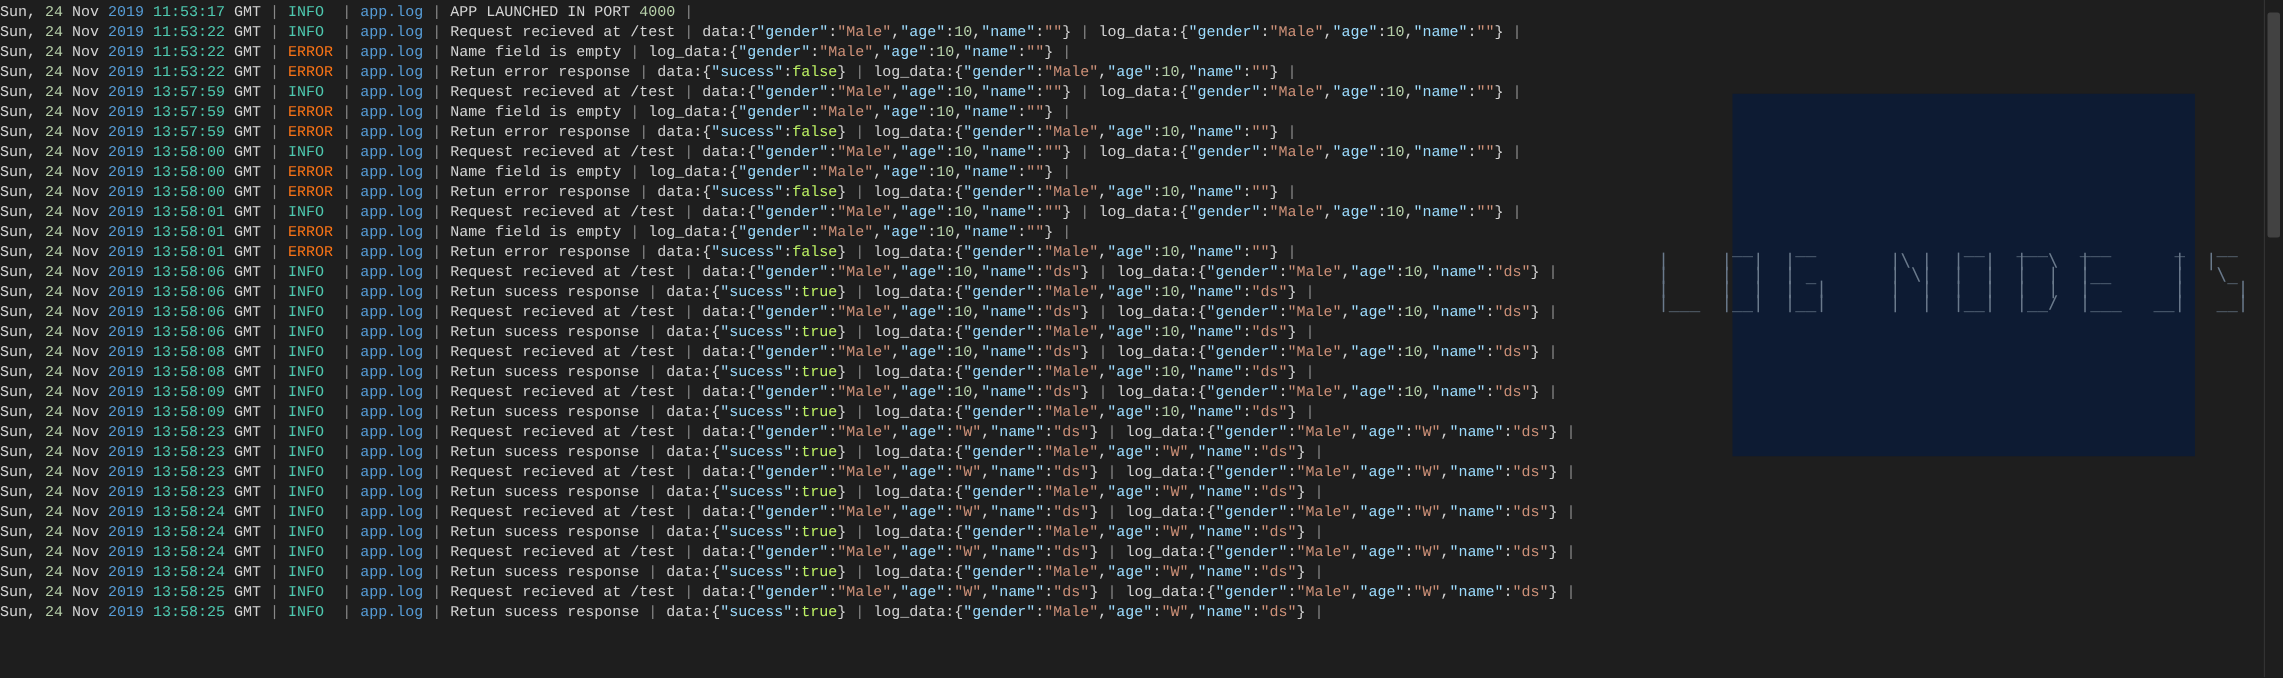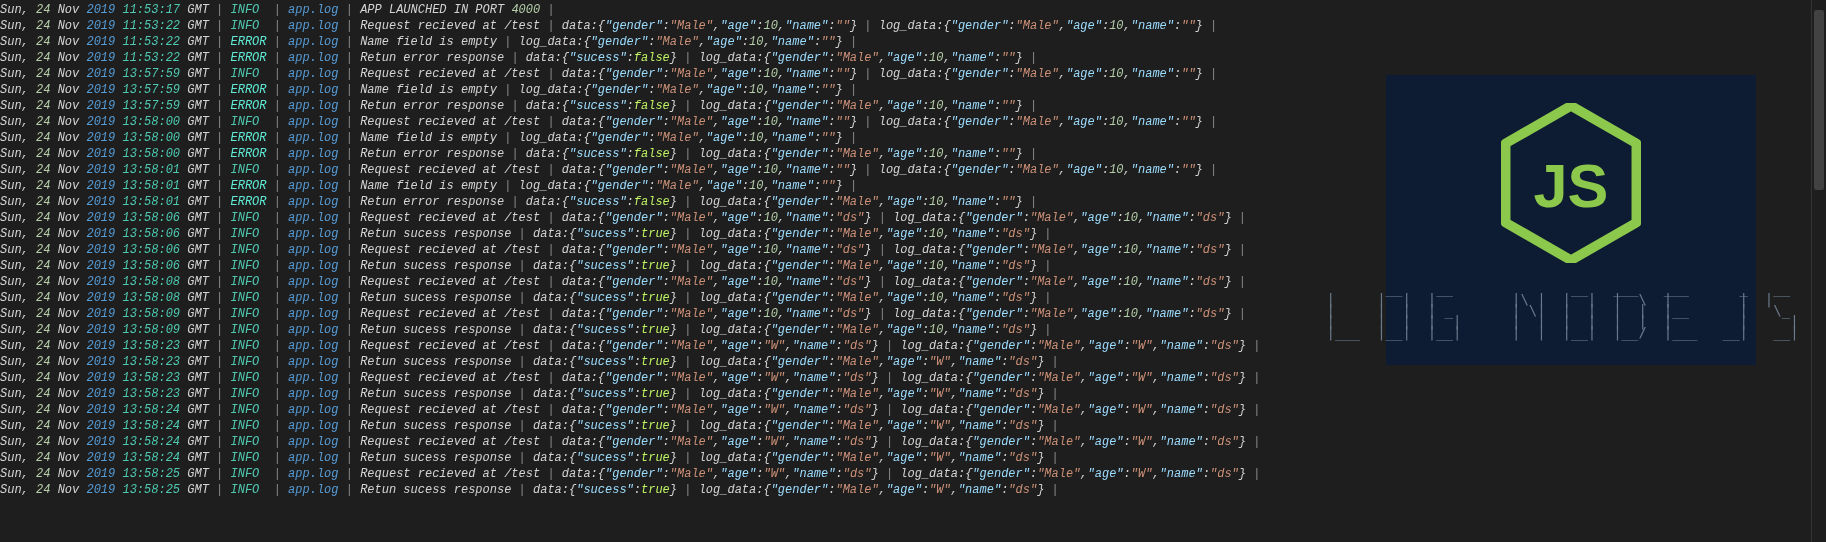--- a/index.html
+++ b/index.html
@@ -17,30 +17,29 @@
     background:#1e1e1e;border-left:1px solid #333;
   }
   .scrollbar-thumb{
     position:absolute;left:2px;right:2px;top:10px;height:180px;
     background:#424242;border-radius:2px;
   }
   .log-area{
     position:absolute;left:0;top:0;right:16px;bottom:0;
     padding:2px 12px 0 0;
     white-space:pre;
-    font-style:italic;
   }
   .row{display:block;height:16px}
   .dim{color:#d4d4d4}
   .day{color:#b5cea8}
   .yr{color:#569cd6}
   .time{color:#4ec9b0}
   .pipe{color:#888}
   .info{color:#4ec9b0}
-  .error{color:#5eead4}
+  .error{color:#f97316}
   .file{color:#569cd6}
   .txt{color:#d4d4d4}
   .key{color:#9cdcfe}
   .str{color:#ce9178}
   .num{color:#b5cea8}
   .kw{color:#bef264}
   .badge{
     position:absolute;
     top:75px; right:70px;
     width:370px;height:290px;
@@ -55,26 +54,20 @@
     color:#6a7a8c;white-space:pre;text-align:center;
     letter-spacing:0px;
   }
 </style>
 </head>
 <body>
 
 <div class="log-area" id="log-area"><span class="row"><span class="dim">Sun, </span><span class="day">24</span> <span class="dim">Nov </span><span class="yr">2019</span> <span class="time">11:53:17</span> <span class="dim">GMT</span> <span class="pipe">|</span> <span class="info">INFO</span>  <span class="pipe">|</span> <span class="file">app.log</span> <span class="pipe">|</span> <span class="txt">APP LAUNCHED IN PORT </span><span class="num">4000</span> <span class="pipe">|</span> </span><span class="row"><span class="dim">Sun, </span><span class="day">24</span> <span class="dim">Nov </span><span class="yr">2019</span> <span class="time">11:53:22</span> <span class="dim">GMT</span> <span class="pipe">|</span> <span class="info">INFO</span>  <span class="pipe">|</span> <span class="file">app.log</span> <span class="pipe">|</span> <span class="txt">Request recieved at /test</span> <span class="pipe">|</span> <span class="txt">data:</span><span class="txt">{</span><span class="key">"gender"</span><span class="txt">:</span><span class="str">"Male"</span><span class="txt">,</span><span class="key">"age"</span><span class="txt">:</span><span class="num">10</span><span class="txt">,</span><span class="key">"name"</span><span class="txt">:</span><span class="str">""</span><span class="txt">}</span> <span class="pipe">|</span> <span class="txt">log_data:</span><span class="txt">{</span><span class="key">"gender"</span><span class="txt">:</span><span class="str">"Male"</span><span class="txt">,</span><span class="key">"age"</span><span class="txt">:</span><span class="num">10</span><span class="txt">,</span><span class="key">"name"</span><span class="txt">:</span><span class="str">""</span><span class="txt">}</span> <span class="pipe">|</span> </span><span class="row"><span class="dim">Sun, </span><span class="day">24</span> <span class="dim">Nov </span><span class="yr">2019</span> <span class="time">11:53:22</span> <span class="dim">GMT</span> <span class="pipe">|</span> <span class="error">ERROR</span> <span class="pipe">|</span> <span class="file">app.log</span> <span class="pipe">|</span> <span class="txt">Name field is empty</span> <span class="pipe">|</span> <span class="txt">log_data:</span><span class="txt">{</span><span class="key">"gender"</span><span class="txt">:</span><span class="str">"Male"</span><span class="txt">,</span><span class="key">"age"</span><span class="txt">:</span><span class="num">10</span><span class="txt">,</span><span class="key">"name"</span><span class="txt">:</span><span class="str">""</span><span class="txt">}</span> <span class="pipe">|</span> </span><span class="row"><span class="dim">Sun, </span><span class="day">24</span> <span class="dim">Nov </span><span class="yr">2019</span> <span class="time">11:53:22</span> <span class="dim">GMT</span> <span class="pipe">|</span> <span class="error">ERROR</span> <span class="pipe">|</span> <span class="file">app.log</span> <span class="pipe">|</span> <span class="txt">Retun error response</span> <span class="pipe">|</span> <span class="txt">data:</span><span class="txt">{</span><span class="key">"sucess"</span><span class="txt">:</span><span class="kw">false</span><span class="txt">}</span> <span class="pipe">|</span> <span class="txt">log_data:</span><span class="txt">{</span><span class="key">"gender"</span><span class="txt">:</span><span class="str">"Male"</span><span class="txt">,</span><span class="key">"age"</span><span class="txt">:</span><span class="num">10</span><span class="txt">,</span><span class="key">"name"</span><span class="txt">:</span><span class="str">""</span><span class="txt">}</span> <span class="pipe">|</span> </span><span class="row"><span class="dim">Sun, </span><span class="day">24</span> <span class="dim">Nov </span><span class="yr">2019</span> <span class="time">13:57:59</span> <span class="dim">GMT</span> <span class="pipe">|</span> <span class="info">INFO</span>  <span class="pipe">|</span> <span class="file">app.log</span> <span class="pipe">|</span> <span class="txt">Request recieved at /test</span> <span class="pipe">|</span> <span class="txt">data:</span><span class="txt">{</span><span class="key">"gender"</span><span class="txt">:</span><span class="str">"Male"</span><span class="txt">,</span><span class="key">"age"</span><span class="txt">:</span><span class="num">10</span><span class="txt">,</span><span class="key">"name"</span><span class="txt">:</span><span class="str">""</span><span class="txt">}</span> <span class="pipe">|</span> <span class="txt">log_data:</span><span class="txt">{</span><span class="key">"gender"</span><span class="txt">:</span><span class="str">"Male"</span><span class="txt">,</span><span class="key">"age"</span><span class="txt">:</span><span class="num">10</span><span class="txt">,</span><span class="key">"name"</span><span class="txt">:</span><span class="str">""</span><span class="txt">}</span> <span class="pipe">|</span> </span><span class="row"><span class="dim">Sun, </span><span class="day">24</span> <span class="dim">Nov </span><span class="yr">2019</span> <span class="time">13:57:59</span> <span class="dim">GMT</span> <span class="pipe">|</span> <span class="error">ERROR</span> <span class="pipe">|</span> <span class="file">app.log</span> <span class="pipe">|</span> <span class="txt">Name field is empty</span> <span class="pipe">|</span> <span class="txt">log_data:</span><span class="txt">{</span><span class="key">"gender"</span><span class="txt">:</span><span class="str">"Male"</span><span class="txt">,</span><span class="key">"age"</span><span class="txt">:</span><span class="num">10</span><span class="txt">,</span><span class="key">"name"</span><span class="txt">:</span><span class="str">""</span><span class="txt">}</span> <span class="pipe">|</span> </span><span class="row"><span class="dim">Sun, </span><span class="day">24</span> <span class="dim">Nov </span><span class="yr">2019</span> <span class="time">13:57:59</span> <span class="dim">GMT</span> <span class="pipe">|</span> <span class="error">ERROR</span> <span class="pipe">|</span> <span class="file">app.log</span> <span class="pipe">|</span> <span class="txt">Retun error response</span> <span class="pipe">|</span> <span class="txt">data:</span><span class="txt">{</span><span class="key">"sucess"</span><span class="txt">:</span><span class="kw">false</span><span class="txt">}</span> <span class="pipe">|</span> <span class="txt">log_data:</span><span class="txt">{</span><span class="key">"gender"</span><span class="txt">:</span><span class="str">"Male"</span><span class="txt">,</span><span class="key">"age"</span><span class="txt">:</span><span class="num">10</span><span class="txt">,</span><span class="key">"name"</span><span class="txt">:</span><span class="str">""</span><span class="txt">}</span> <span class="pipe">|</span> </span><span class="row"><span class="dim">Sun, </span><span class="day">24</span> <span class="dim">Nov </span><span class="yr">2019</span> <span class="time">13:58:00</span> <span class="dim">GMT</span> <span class="pipe">|</span> <span class="info">INFO</span>  <span class="pipe">|</span> <span class="file">app.log</span> <span class="pipe">|</span> <span class="txt">Request recieved at /test</span> <span class="pipe">|</span> <span class="txt">data:</span><span class="txt">{</span><span class="key">"gender"</span><span class="txt">:</span><span class="str">"Male"</span><span class="txt">,</span><span class="key">"age"</span><span class="txt">:</span><span class="num">10</span><span class="txt">,</span><span class="key">"name"</span><span class="txt">:</span><span class="str">""</span><span class="txt">}</span> <span class="pipe">|</span> <span class="txt">log_data:</span><span class="txt">{</span><span class="key">"gender"</span><span class="txt">:</span><span class="str">"Male"</span><span class="txt">,</span><span class="key">"age"</span><span class="txt">:</span><span class="num">10</span><span class="txt">,</span><span class="key">"name"</span><span class="txt">:</span><span class="str">""</span><span class="txt">}</span> <span class="pipe">|</span> </span><span class="row"><span class="dim">Sun, </span><span class="day">24</span> <span class="dim">Nov </span><span class="yr">2019</span> <span class="time">13:58:00</span> <span class="dim">GMT</span> <span class="pipe">|</span> <span class="error">ERROR</span> <span class="pipe">|</span> <span class="file">app.log</span> <span class="pipe">|</span> <span class="txt">Name field is empty</span> <span class="pipe">|</span> <span class="txt">log_data:</span><span class="txt">{</span><span class="key">"gender"</span><span class="txt">:</span><span class="str">"Male"</span><span class="txt">,</span><span class="key">"age"</span><span class="txt">:</span><span class="num">10</span><span class="txt">,</span><span class="key">"name"</span><span class="txt">:</span><span class="str">""</span><span class="txt">}</span> <span class="pipe">|</span> </span><span class="row"><span class="dim">Sun, </span><span class="day">24</span> <span class="dim">Nov </span><span class="yr">2019</span> <span class="time">13:58:00</span> <span class="dim">GMT</span> <span class="pipe">|</span> <span class="error">ERROR</span> <span class="pipe">|</span> <span class="file">app.log</span> <span class="pipe">|</span> <span class="txt">Retun error response</span> <span class="pipe">|</span> <span class="txt">data:</span><span class="txt">{</span><span class="key">"sucess"</span><span class="txt">:</span><span class="kw">false</span><span class="txt">}</span> <span class="pipe">|</span> <span class="txt">log_data:</span><span class="txt">{</span><span class="key">"gender"</span><span class="txt">:</span><span class="str">"Male"</span><span class="txt">,</span><span class="key">"age"</span><span class="txt">:</span><span class="num">10</span><span class="txt">,</span><span class="key">"name"</span><span class="txt">:</span><span class="str">""</span><span class="txt">}</span> <span class="pipe">|</span> </span><span class="row"><span class="dim">Sun, </span><span class="day">24</span> <span class="dim">Nov </span><span class="yr">2019</span> <span class="time">13:58:01</span> <span class="dim">GMT</span> <span class="pipe">|</span> <span class="info">INFO</span>  <span class="pipe">|</span> <span class="file">app.log</span> <span class="pipe">|</span> <span class="txt">Request recieved at /test</span> <span class="pipe">|</span> <span class="txt">data:</span><span class="txt">{</span><span class="key">"gender"</span><span class="txt">:</span><span class="str">"Male"</span><span class="txt">,</span><span class="key">"age"</span><span class="txt">:</span><span class="num">10</span><span class="txt">,</span><span class="key">"name"</span><span class="txt">:</span><span class="str">""</span><span class="txt">}</span> <span class="pipe">|</span> <span class="txt">log_data:</span><span class="txt">{</span><span class="key">"gender"</span><span class="txt">:</span><span class="str">"Male"</span><span class="txt">,</span><span class="key">"age"</span><span class="txt">:</span><span class="num">10</span><span class="txt">,</span><span class="key">"name"</span><span class="txt">:</span><span class="str">""</span><span class="txt">}</span> <span class="pipe">|</span> </span><span class="row"><span class="dim">Sun, </span><span class="day">24</span> <span class="dim">Nov </span><span class="yr">2019</span> <span class="time">13:58:01</span> <span class="dim">GMT</span> <span class="pipe">|</span> <span class="error">ERROR</span> <span class="pipe">|</span> <span class="file">app.log</span> <span class="pipe">|</span> <span class="txt">Name field is empty</span> <span class="pipe">|</span> <span class="txt">log_data:</span><span class="txt">{</span><span class="key">"gender"</span><span class="txt">:</span><span class="str">"Male"</span><span class="txt">,</span><span class="key">"age"</span><span class="txt">:</span><span class="num">10</span><span class="txt">,</span><span class="key">"name"</span><span class="txt">:</span><span class="str">""</span><span class="txt">}</span> <span class="pipe">|</span> </span><span class="row"><span class="dim">Sun, </span><span class="day">24</span> <span class="dim">Nov </span><span class="yr">2019</span> <span class="time">13:58:01</span> <span class="dim">GMT</span> <span class="pipe">|</span> <span class="error">ERROR</span> <span class="pipe">|</span> <span class="file">app.log</span> <span class="pipe">|</span> <span class="txt">Retun error response</span> <span class="pipe">|</span> <span class="txt">data:</span><span class="txt">{</span><span class="key">"sucess"</span><span class="txt">:</span><span class="kw">false</span><span class="txt">}</span> <span class="pipe">|</span> <span class="txt">log_data:</span><span class="txt">{</span><span class="key">"gender"</span><span class="txt">:</span><span class="str">"Male"</span><span class="txt">,</span><span class="key">"age"</span><span class="txt">:</span><span class="num">10</span><span class="txt">,</span><span class="key">"name"</span><span class="txt">:</span><span class="str">""</span><span class="txt">}</span> <span class="pipe">|</span> </span><span class="row"><span class="dim">Sun, </span><span class="day">24</span> <span class="dim">Nov </span><span class="yr">2019</span> <span class="time">13:58:06</span> <span class="dim">GMT</span> <span class="pipe">|</span> <span class="info">INFO</span>  <span class="pipe">|</span> <span class="file">app.log</span> <span class="pipe">|</span> <span class="txt">Request recieved at /test</span> <span class="pipe">|</span> <span class="txt">data:</span><span class="txt">{</span><span class="key">"gender"</span><span class="txt">:</span><span class="str">"Male"</span><span class="txt">,</span><span class="key">"age"</span><span class="txt">:</span><span class="num">10</span><span class="txt">,</span><span class="key">"name"</span><span class="txt">:</span><span class="str">"ds"</span><span class="txt">}</span> <span class="pipe">|</span> <span class="txt">log_data:</span><span class="txt">{</span><span class="key">"gender"</span><span class="txt">:</span><span class="str">"Male"</span><span class="txt">,</span><span class="key">"age"</span><span class="txt">:</span><span class="num">10</span><span class="txt">,</span><span class="key">"name"</span><span class="txt">:</span><span class="str">"ds"</span><span class="txt">}</span> <span class="pipe">|</span> </span><span class="row"><span class="dim">Sun, </span><span class="day">24</span> <span class="dim">Nov </span><span class="yr">2019</span> <span class="time">13:58:06</span> <span class="dim">GMT</span> <span class="pipe">|</span> <span class="info">INFO</span>  <span class="pipe">|</span> <span class="file">app.log</span> <span class="pipe">|</span> <span class="txt">Retun sucess response</span> <span class="pipe">|</span> <span class="txt">data:</span><span class="txt">{</span><span class="key">"sucess"</span><span class="txt">:</span><span class="kw">true</span><span class="txt">}</span> <span class="pipe">|</span> <span class="txt">log_data:</span><span class="txt">{</span><span class="key">"gender"</span><span class="txt">:</span><span class="str">"Male"</span><span class="txt">,</span><span class="key">"age"</span><span class="txt">:</span><span class="num">10</span><span class="txt">,</span><span class="key">"name"</span><span class="txt">:</span><span class="str">"ds"</span><span class="txt">}</span> <span class="pipe">|</span> </span><span class="row"><span class="dim">Sun, </span><span class="day">24</span> <span class="dim">Nov </span><span class="yr">2019</span> <span class="time">13:58:06</span> <span class="dim">GMT</span> <span class="pipe">|</span> <span class="info">INFO</span>  <span class="pipe">|</span> <span class="file">app.log</span> <span class="pipe">|</span> <span class="txt">Request recieved at /test</span> <span class="pipe">|</span> <span class="txt">data:</span><span class="txt">{</span><span class="key">"gender"</span><span class="txt">:</span><span class="str">"Male"</span><span class="txt">,</span><span class="key">"age"</span><span class="txt">:</span><span class="num">10</span><span class="txt">,</span><span class="key">"name"</span><span class="txt">:</span><span class="str">"ds"</span><span class="txt">}</span> <span class="pipe">|</span> <span class="txt">log_data:</span><span class="txt">{</span><span class="key">"gender"</span><span class="txt">:</span><span class="str">"Male"</span><span class="txt">,</span><span class="key">"age"</span><span class="txt">:</span><span class="num">10</span><span class="txt">,</span><span class="key">"name"</span><span class="txt">:</span><span class="str">"ds"</span><span class="txt">}</span> <span class="pipe">|</span> </span><span class="row"><span class="dim">Sun, </span><span class="day">24</span> <span class="dim">Nov </span><span class="yr">2019</span> <span class="time">13:58:06</span> <span class="dim">GMT</span> <span class="pipe">|</span> <span class="info">INFO</span>  <span class="pipe">|</span> <span class="file">app.log</span> <span class="pipe">|</span> <span class="txt">Retun sucess response</span> <span class="pipe">|</span> <span class="txt">data:</span><span class="txt">{</span><span class="key">"sucess"</span><span class="txt">:</span><span class="kw">true</span><span class="txt">}</span> <span class="pipe">|</span> <span class="txt">log_data:</span><span class="txt">{</span><span class="key">"gender"</span><span class="txt">:</span><span class="str">"Male"</span><span class="txt">,</span><span class="key">"age"</span><span class="txt">:</span><span class="num">10</span><span class="txt">,</span><span class="key">"name"</span><span class="txt">:</span><span class="str">"ds"</span><span class="txt">}</span> <span class="pipe">|</span> </span><span class="row"><span class="dim">Sun, </span><span class="day">24</span> <span class="dim">Nov </span><span class="yr">2019</span> <span class="time">13:58:08</span> <span class="dim">GMT</span> <span class="pipe">|</span> <span class="info">INFO</span>  <span class="pipe">|</span> <span class="file">app.log</span> <span class="pipe">|</span> <span class="txt">Request recieved at /test</span> <span class="pipe">|</span> <span class="txt">data:</span><span class="txt">{</span><span class="key">"gender"</span><span class="txt">:</span><span class="str">"Male"</span><span class="txt">,</span><span class="key">"age"</span><span class="txt">:</span><span class="num">10</span><span class="txt">,</span><span class="key">"name"</span><span class="txt">:</span><span class="str">"ds"</span><span class="txt">}</span> <span class="pipe">|</span> <span class="txt">log_data:</span><span class="txt">{</span><span class="key">"gender"</span><span class="txt">:</span><span class="str">"Male"</span><span class="txt">,</span><span class="key">"age"</span><span class="txt">:</span><span class="num">10</span><span class="txt">,</span><span class="key">"name"</span><span class="txt">:</span><span class="str">"ds"</span><span class="txt">}</span> <span class="pipe">|</span> </span><span class="row"><span class="dim">Sun, </span><span class="day">24</span> <span class="dim">Nov </span><span class="yr">2019</span> <span class="time">13:58:08</span> <span class="dim">GMT</span> <span class="pipe">|</span> <span class="info">INFO</span>  <span class="pipe">|</span> <span class="file">app.log</span> <span class="pipe">|</span> <span class="txt">Retun sucess response</span> <span class="pipe">|</span> <span class="txt">data:</span><span class="txt">{</span><span class="key">"sucess"</span><span class="txt">:</span><span class="kw">true</span><span class="txt">}</span> <span class="pipe">|</span> <span class="txt">log_data:</span><span class="txt">{</span><span class="key">"gender"</span><span class="txt">:</span><span class="str">"Male"</span><span class="txt">,</span><span class="key">"age"</span><span class="txt">:</span><span class="num">10</span><span class="txt">,</span><span class="key">"name"</span><span class="txt">:</span><span class="str">"ds"</span><span class="txt">}</span> <span class="pipe">|</span> </span><span class="row"><span class="dim">Sun, </span><span class="day">24</span> <span class="dim">Nov </span><span class="yr">2019</span> <span class="time">13:58:09</span> <span class="dim">GMT</span> <span class="pipe">|</span> <span class="info">INFO</span>  <span class="pipe">|</span> <span class="file">app.log</span> <span class="pipe">|</span> <span class="txt">Request recieved at /test</span> <span class="pipe">|</span> <span class="txt">data:</span><span class="txt">{</span><span class="key">"gender"</span><span class="txt">:</span><span class="str">"Male"</span><span class="txt">,</span><span class="key">"age"</span><span class="txt">:</span><span class="num">10</span><span class="txt">,</span><span class="key">"name"</span><span class="txt">:</span><span class="str">"ds"</span><span class="txt">}</span> <span class="pipe">|</span> <span class="txt">log_data:</span><span class="txt">{</span><span class="key">"gender"</span><span class="txt">:</span><span class="str">"Male"</span><span class="txt">,</span><span class="key">"age"</span><span class="txt">:</span><span class="num">10</span><span class="txt">,</span><span class="key">"name"</span><span class="txt">:</span><span class="str">"ds"</span><span class="txt">}</span> <span class="pipe">|</span> </span><span class="row"><span class="dim">Sun, </span><span class="day">24</span> <span class="dim">Nov </span><span class="yr">2019</span> <span class="time">13:58:09</span> <span class="dim">GMT</span> <span class="pipe">|</span> <span class="info">INFO</span>  <span class="pipe">|</span> <span class="file">app.log</span> <span class="pipe">|</span> <span class="txt">Retun sucess response</span> <span class="pipe">|</span> <span class="txt">data:</span><span class="txt">{</span><span class="key">"sucess"</span><span class="txt">:</span><span class="kw">true</span><span class="txt">}</span> <span class="pipe">|</span> <span class="txt">log_data:</span><span class="txt">{</span><span class="key">"gender"</span><span class="txt">:</span><span class="str">"Male"</span><span class="txt">,</span><span class="key">"age"</span><span class="txt">:</span><span class="num">10</span><span class="txt">,</span><span class="key">"name"</span><span class="txt">:</span><span class="str">"ds"</span><span class="txt">}</span> <span class="pipe">|</span> </span><span class="row"><span class="dim">Sun, </span><span class="day">24</span> <span class="dim">Nov </span><span class="yr">2019</span> <span class="time">13:58:23</span> <span class="dim">GMT</span> <span class="pipe">|</span> <span class="info">INFO</span>  <span class="pipe">|</span> <span class="file">app.log</span> <span class="pipe">|</span> <span class="txt">Request recieved at /test</span> <span class="pipe">|</span> <span class="txt">data:</span><span class="txt">{</span><span class="key">"gender"</span><span class="txt">:</span><span class="str">"Male"</span><span class="txt">,</span><span class="key">"age"</span><span class="txt">:</span><span class="str">"W"</span><span class="txt">,</span><span class="key">"name"</span><span class="txt">:</span><span class="str">"ds"</span><span class="txt">}</span> <span class="pipe">|</span> <span class="txt">log_data:</span><span class="txt">{</span><span class="key">"gender"</span><span class="txt">:</span><span class="str">"Male"</span><span class="txt">,</span><span class="key">"age"</span><span class="txt">:</span><span class="str">"W"</span><span class="txt">,</span><span class="key">"name"</span><span class="txt">:</span><span class="str">"ds"</span><span class="txt">}</span> <span class="pipe">|</span> </span><span class="row"><span class="dim">Sun, </span><span class="day">24</span> <span class="dim">Nov </span><span class="yr">2019</span> <span class="time">13:58:23</span> <span class="dim">GMT</span> <span class="pipe">|</span> <span class="info">INFO</span>  <span class="pipe">|</span> <span class="file">app.log</span> <span class="pipe">|</span> <span class="txt">Retun sucess response</span> <span class="pipe">|</span> <span class="txt">data:</span><span class="txt">{</span><span class="key">"sucess"</span><span class="txt">:</span><span class="kw">true</span><span class="txt">}</span> <span class="pipe">|</span> <span class="txt">log_data:</span><span class="txt">{</span><span class="key">"gender"</span><span class="txt">:</span><span class="str">"Male"</span><span class="txt">,</span><span class="key">"age"</span><span class="txt">:</span><span class="str">"W"</span><span class="txt">,</span><span class="key">"name"</span><span class="txt">:</span><span class="str">"ds"</span><span class="txt">}</span> <span class="pipe">|</span> </span><span class="row"><span class="dim">Sun, </span><span class="day">24</span> <span class="dim">Nov </span><span class="yr">2019</span> <span class="time">13:58:23</span> <span class="dim">GMT</span> <span class="pipe">|</span> <span class="info">INFO</span>  <span class="pipe">|</span> <span class="file">app.log</span> <span class="pipe">|</span> <span class="txt">Request recieved at /test</span> <span class="pipe">|</span> <span class="txt">data:</span><span class="txt">{</span><span class="key">"gender"</span><span class="txt">:</span><span class="str">"Male"</span><span class="txt">,</span><span class="key">"age"</span><span class="txt">:</span><span class="str">"W"</span><span class="txt">,</span><span class="key">"name"</span><span class="txt">:</span><span class="str">"ds"</span><span class="txt">}</span> <span class="pipe">|</span> <span class="txt">log_data:</span><span class="txt">{</span><span class="key">"gender"</span><span class="txt">:</span><span class="str">"Male"</span><span class="txt">,</span><span class="key">"age"</span><span class="txt">:</span><span class="str">"W"</span><span class="txt">,</span><span class="key">"name"</span><span class="txt">:</span><span class="str">"ds"</span><span class="txt">}</span> <span class="pipe">|</span> </span><span class="row"><span class="dim">Sun, </span><span class="day">24</span> <span class="dim">Nov </span><span class="yr">2019</span> <span class="time">13:58:23</span> <span class="dim">GMT</span> <span class="pipe">|</span> <span class="info">INFO</span>  <span class="pipe">|</span> <span class="file">app.log</span> <span class="pipe">|</span> <span class="txt">Retun sucess response</span> <span class="pipe">|</span> <span class="txt">data:</span><span class="txt">{</span><span class="key">"sucess"</span><span class="txt">:</span><span class="kw">true</span><span class="txt">}</span> <span class="pipe">|</span> <span class="txt">log_data:</span><span class="txt">{</span><span class="key">"gender"</span><span class="txt">:</span><span class="str">"Male"</span><span class="txt">,</span><span class="key">"age"</span><span class="txt">:</span><span class="str">"W"</span><span class="txt">,</span><span class="key">"name"</span><span class="txt">:</span><span class="str">"ds"</span><span class="txt">}</span> <span class="pipe">|</span> </span><span class="row"><span class="dim">Sun, </span><span class="day">24</span> <span class="dim">Nov </span><span class="yr">2019</span> <span class="time">13:58:24</span> <span class="dim">GMT</span> <span class="pipe">|</span> <span class="info">INFO</span>  <span class="pipe">|</span> <span class="file">app.log</span> <span class="pipe">|</span> <span class="txt">Request recieved at /test</span> <span class="pipe">|</span> <span class="txt">data:</span><span class="txt">{</span><span class="key">"gender"</span><span class="txt">:</span><span class="str">"Male"</span><span class="txt">,</span><span class="key">"age"</span><span class="txt">:</span><span class="str">"W"</span><span class="txt">,</span><span class="key">"name"</span><span class="txt">:</span><span class="str">"ds"</span><span class="txt">}</span> <span class="pipe">|</span> <span class="txt">log_data:</span><span class="txt">{</span><span class="key">"gender"</span><span class="txt">:</span><span class="str">"Male"</span><span class="txt">,</span><span class="key">"age"</span><span class="txt">:</span><span class="str">"W"</span><span class="txt">,</span><span class="key">"name"</span><span class="txt">:</span><span class="str">"ds"</span><span class="txt">}</span> <span class="pipe">|</span> </span><span class="row"><span class="dim">Sun, </span><span class="day">24</span> <span class="dim">Nov </span><span class="yr">2019</span> <span class="time">13:58:24</span> <span class="dim">GMT</span> <span class="pipe">|</span> <span class="info">INFO</span>  <span class="pipe">|</span> <span class="file">app.log</span> <span class="pipe">|</span> <span class="txt">Retun sucess response</span> <span class="pipe">|</span> <span class="txt">data:</span><span class="txt">{</span><span class="key">"sucess"</span><span class="txt">:</span><span class="kw">true</span><span class="txt">}</span> <span class="pipe">|</span> <span class="txt">log_data:</span><span class="txt">{</span><span class="key">"gender"</span><span class="txt">:</span><span class="str">"Male"</span><span class="txt">,</span><span class="key">"age"</span><span class="txt">:</span><span class="str">"W"</span><span class="txt">,</span><span class="key">"name"</span><span class="txt">:</span><span class="str">"ds"</span><span class="txt">}</span> <span class="pipe">|</span> </span><span class="row"><span class="dim">Sun, </span><span class="day">24</span> <span class="dim">Nov </span><span class="yr">2019</span> <span class="time">13:58:24</span> <span class="dim">GMT</span> <span class="pipe">|</span> <span class="info">INFO</span>  <span class="pipe">|</span> <span class="file">app.log</span> <span class="pipe">|</span> <span class="txt">Request recieved at /test</span> <span class="pipe">|</span> <span class="txt">data:</span><span class="txt">{</span><span class="key">"gender"</span><span class="txt">:</span><span class="str">"Male"</span><span class="txt">,</span><span class="key">"age"</span><span class="txt">:</span><span class="str">"W"</span><span class="txt">,</span><span class="key">"name"</span><span class="txt">:</span><span class="str">"ds"</span><span class="txt">}</span> <span class="pipe">|</span> <span class="txt">log_data:</span><span class="txt">{</span><span class="key">"gender"</span><span class="txt">:</span><span class="str">"Male"</span><span class="txt">,</span><span class="key">"age"</span><span class="txt">:</span><span class="str">"W"</span><span class="txt">,</span><span class="key">"name"</span><span class="txt">:</span><span class="str">"ds"</span><span class="txt">}</span> <span class="pipe">|</span> </span><span class="row"><span class="dim">Sun, </span><span class="day">24</span> <span class="dim">Nov </span><span class="yr">2019</span> <span class="time">13:58:24</span> <span class="dim">GMT</span> <span class="pipe">|</span> <span class="info">INFO</span>  <span class="pipe">|</span> <span class="file">app.log</span> <span class="pipe">|</span> <span class="txt">Retun sucess response</span> <span class="pipe">|</span> <span class="txt">data:</span><span class="txt">{</span><span class="key">"sucess"</span><span class="txt">:</span><span class="kw">true</span><span class="txt">}</span> <span class="pipe">|</span> <span class="txt">log_data:</span><span class="txt">{</span><span class="key">"gender"</span><span class="txt">:</span><span class="str">"Male"</span><span class="txt">,</span><span class="key">"age"</span><span class="txt">:</span><span class="str">"W"</span><span class="txt">,</span><span class="key">"name"</span><span class="txt">:</span><span class="str">"ds"</span><span class="txt">}</span> <span class="pipe">|</span> </span><span class="row"><span class="dim">Sun, </span><span class="day">24</span> <span class="dim">Nov </span><span class="yr">2019</span> <span class="time">13:58:25</span> <span class="dim">GMT</span> <span class="pipe">|</span> <span class="info">INFO</span>  <span class="pipe">|</span> <span class="file">app.log</span> <span class="pipe">|</span> <span class="txt">Request recieved at /test</span> <span class="pipe">|</span> <span class="txt">data:</span><span class="txt">{</span><span class="key">"gender"</span><span class="txt">:</span><span class="str">"Male"</span><span class="txt">,</span><span class="key">"age"</span><span class="txt">:</span><span class="str">"W"</span><span class="txt">,</span><span class="key">"name"</span><span class="txt">:</span><span class="str">"ds"</span><span class="txt">}</span> <span class="pipe">|</span> <span class="txt">log_data:</span><span class="txt">{</span><span class="key">"gender"</span><span class="txt">:</span><span class="str">"Male"</span><span class="txt">,</span><span class="key">"age"</span><span class="txt">:</span><span class="str">"W"</span><span class="txt">,</span><span class="key">"name"</span><span class="txt">:</span><span class="str">"ds"</span><span class="txt">}</span> <span class="pipe">|</span> </span><span class="row"><span class="dim">Sun, </span><span class="day">24</span> <span class="dim">Nov </span><span class="yr">2019</span> <span class="time">13:58:25</span> <span class="dim">GMT</span> <span class="pipe">|</span> <span class="info">INFO</span>  <span class="pipe">|</span> <span class="file">app.log</span> <span class="pipe">|</span> <span class="txt">Retun sucess response</span> <span class="pipe">|</span> <span class="txt">data:</span><span class="txt">{</span><span class="key">"sucess"</span><span class="txt">:</span><span class="kw">true</span><span class="txt">}</span> <span class="pipe">|</span> <span class="txt">log_data:</span><span class="txt">{</span><span class="key">"gender"</span><span class="txt">:</span><span class="str">"Male"</span><span class="txt">,</span><span class="key">"age"</span><span class="txt">:</span><span class="str">"W"</span><span class="txt">,</span><span class="key">"name"</span><span class="txt">:</span><span class="str">"ds"</span><span class="txt">}</span> <span class="pipe">|</span> </span></div>
 
 <div class="badge">
-  <div class="hex">
-    <svg viewBox="0 0 100 115">
-      <polygon points="50,2 97,29 97,86 50,113 3,86 3,29" fill="none" stroke="#8cc84b" stroke-width="7" stroke-linejoin="round"></polygon>
-      <text x="50" y="75" text-anchor="middle" font-family="Arial,Helvetica,sans-serif" font-size="44" font-weight="700" fill="#8cc84b">JS</text>
-    </svg>
-  </div>
   <div class="ascii" id="ascii">       __    __              __   ___   ___      _   __   
 |     |  |  |         |\ |  |  |  |  \  |        |  |     
 |     |  |  | _       | \|  |  |  |  |  |__      |   \_   
 |     |  |  |  |      |  |  |  |  |  |  |        |     |  
 |___  |__|  |__|      |  |  |__|  |__/  |___   __|   __|  </div>
 </div>
 
 <div class="scrollbar">
   <div class="scrollbar-thumb"></div>
 </div>

